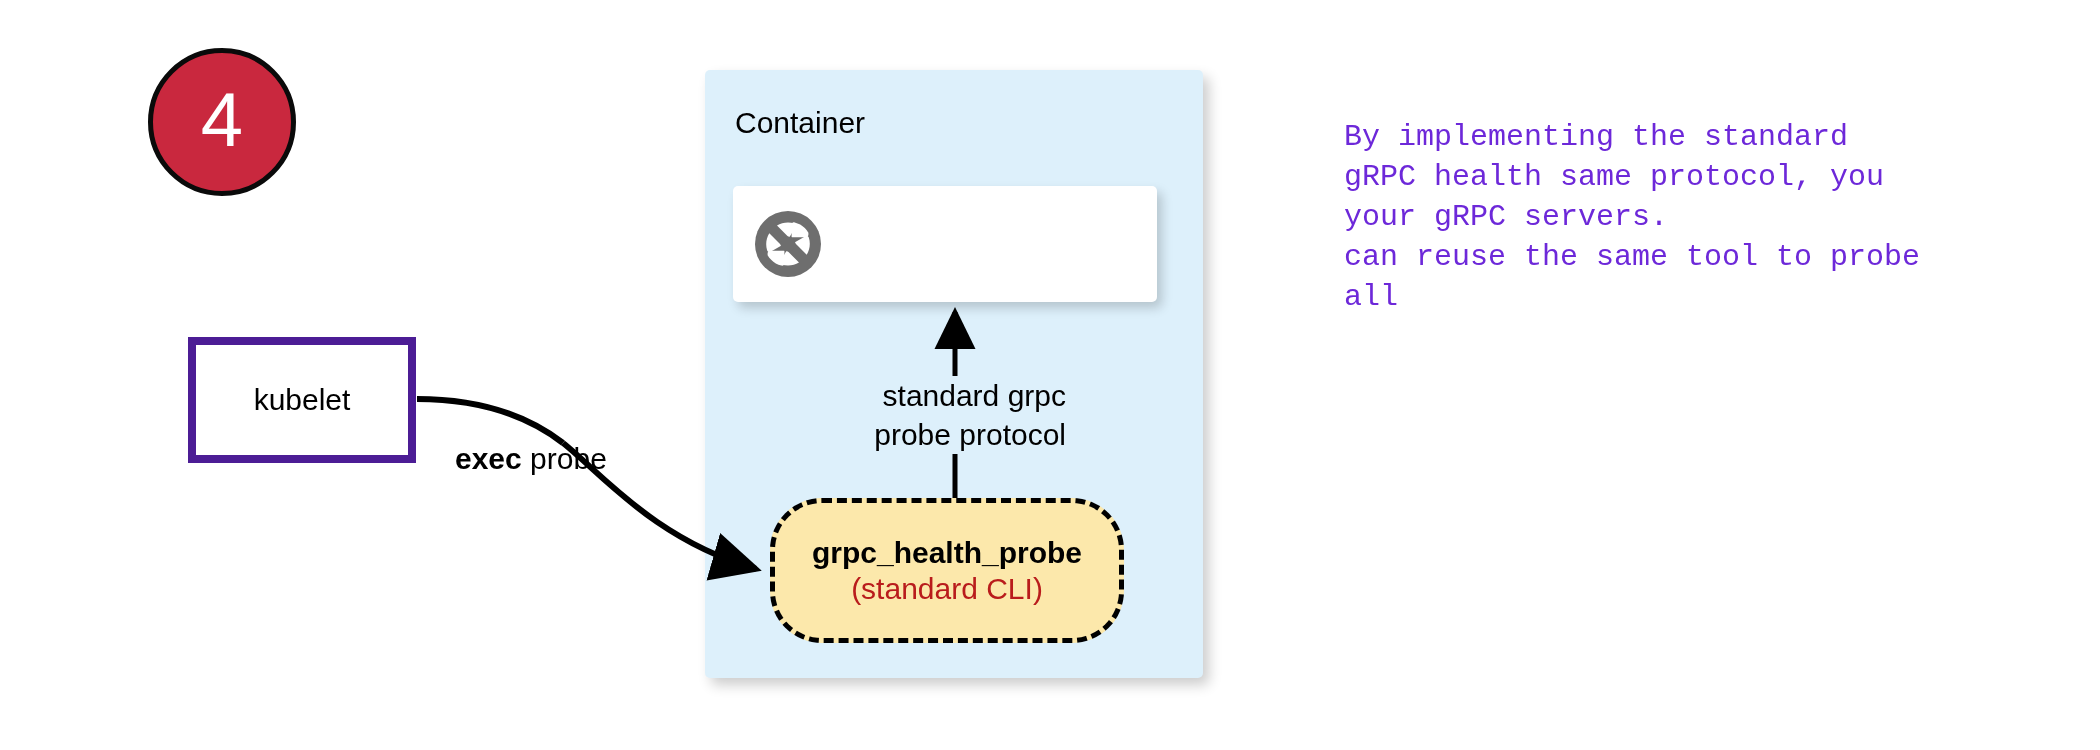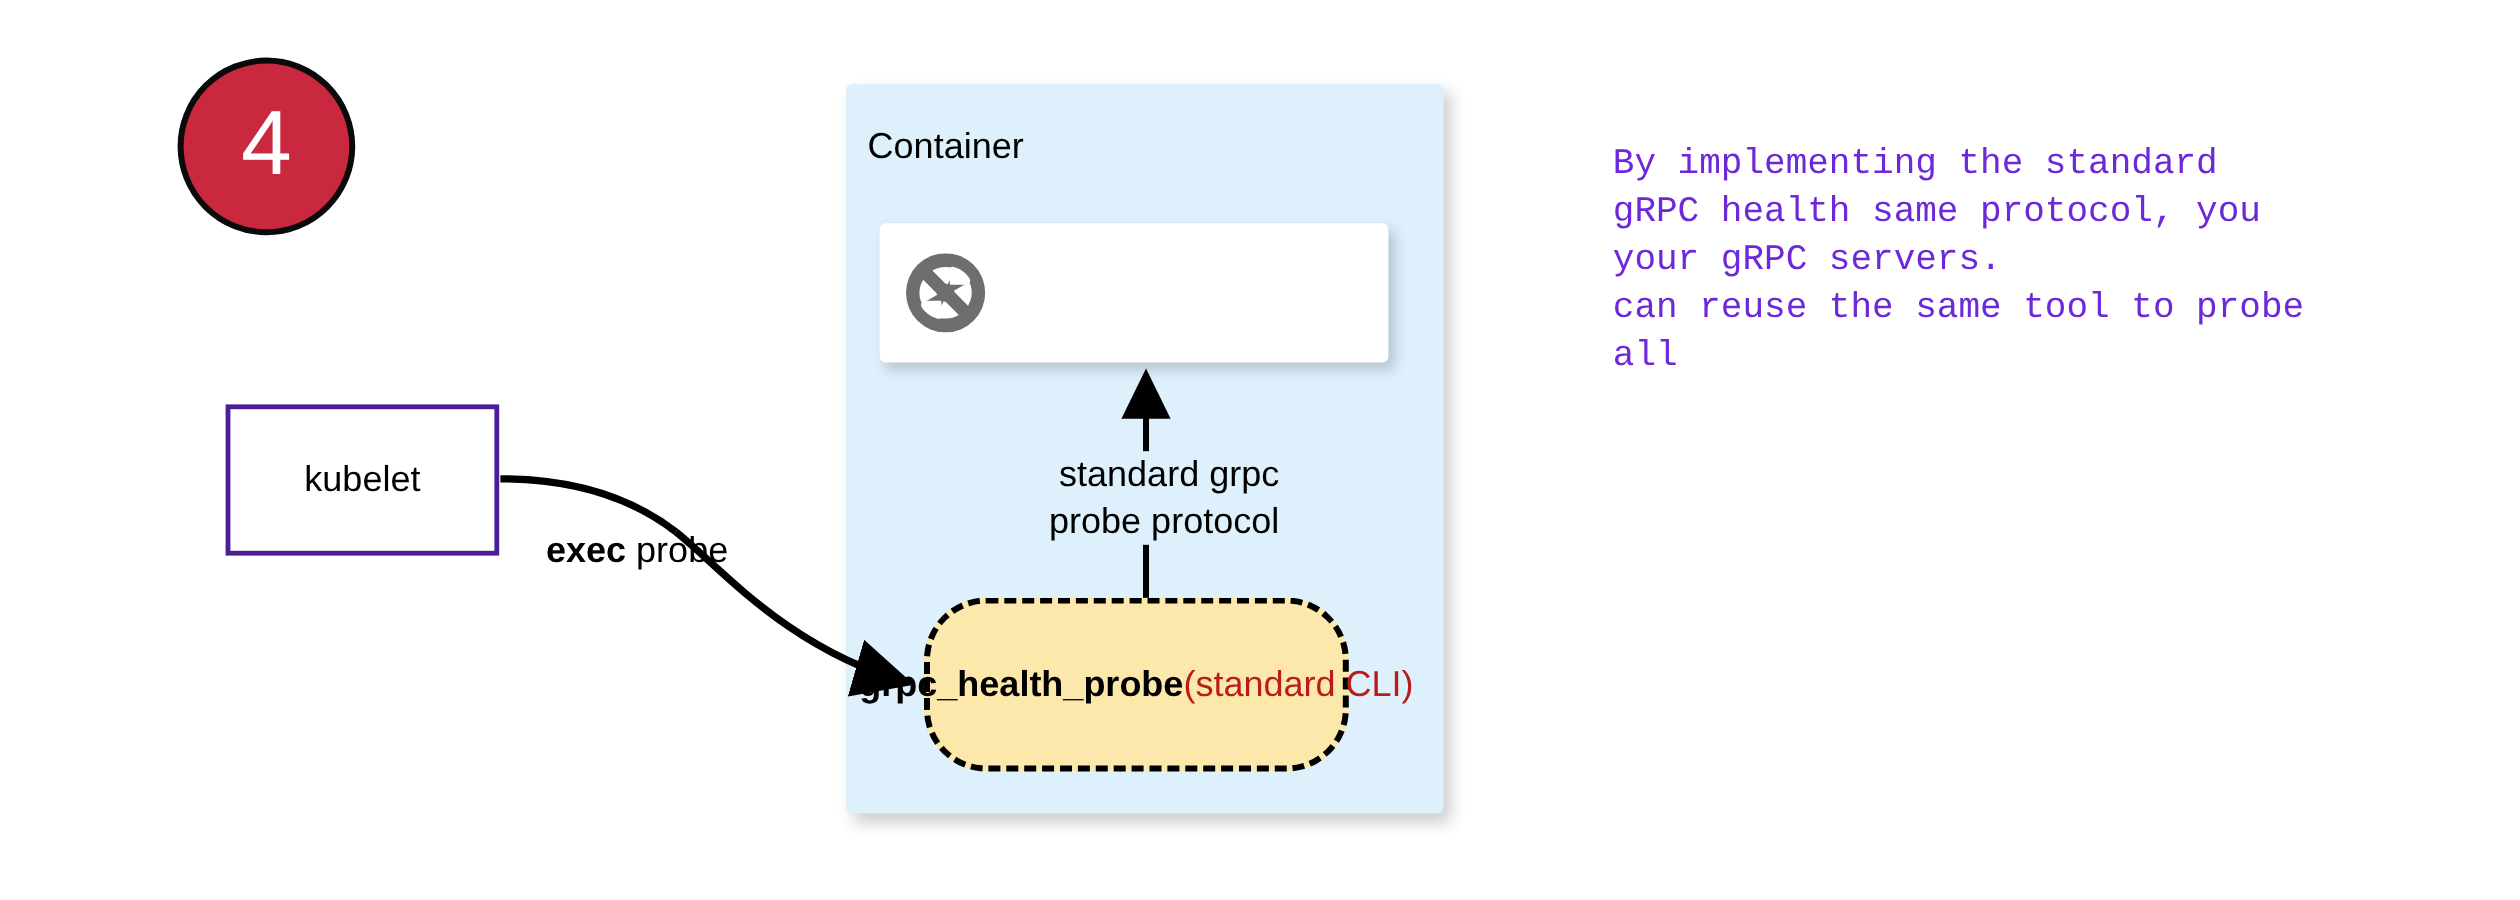--- a/index.html
+++ b/index.html
@@ -53,21 +53,21 @@
     left: 705px;
     top: 70px;
     width: 498px;
     height: 608px;
     background: #ddf0fb;
     border-radius: 5px;
     box-shadow: 6px 7px 13px rgba(0,0,0,0.20);
   }
   .container-title {
     position: absolute;
-    left: 18px;
+    left: 30px;
     top: 38px;
     font-size: 30px;
     line-height: 1;
     color: #000000;
   }
 
   
   .server-card {
     position: absolute;
     left: 733px;
@@ -100,21 +100,21 @@
     position: absolute;
     left: 770px;
     top: 498px;
     width: 354px;
     height: 145px;
     background: #fce8ab;
     border: 5px dashed #000000;
     border-radius: 52px;
     box-sizing: border-box;
     display: flex;
-    flex-direction: row;
+    flex-direction: column;
     align-items: center;
     justify-content: center;
   }
   .probe-title {
     font-size: 30px;
     font-weight: bold;
     line-height: 1.18;
     color: #000000;
     white-space: nowrap;
   }
@@ -127,21 +127,21 @@
   }
 
   
   .kubelet-box {
     position: absolute;
     left: 188px;
     top: 337px;
     width: 228px;
     height: 126px;
     background: #ffffff;
-    border: 4px solid #4c1d95;
+    border: 8px solid #4c1d95;
     box-sizing: border-box;
     display: flex;
     align-items: center;
     justify-content: center;
   }
   .kubelet-label {
     font-size: 30px;
     color: #000000;
   }
 

